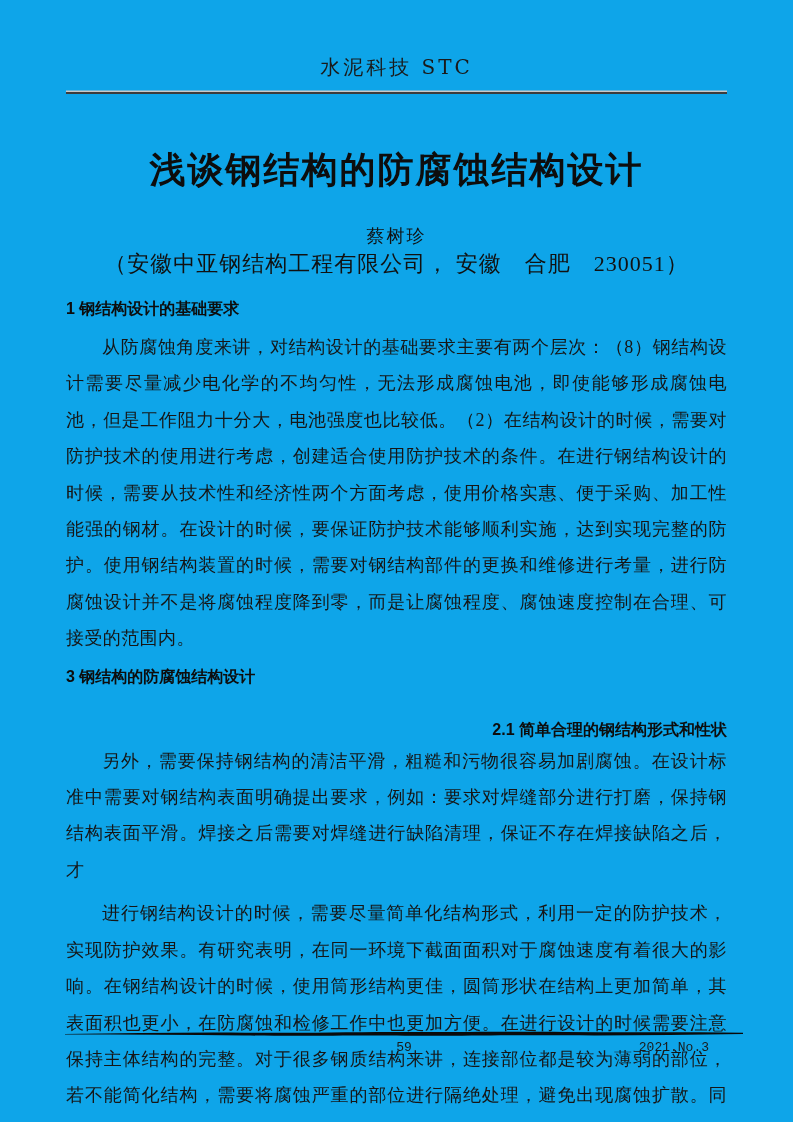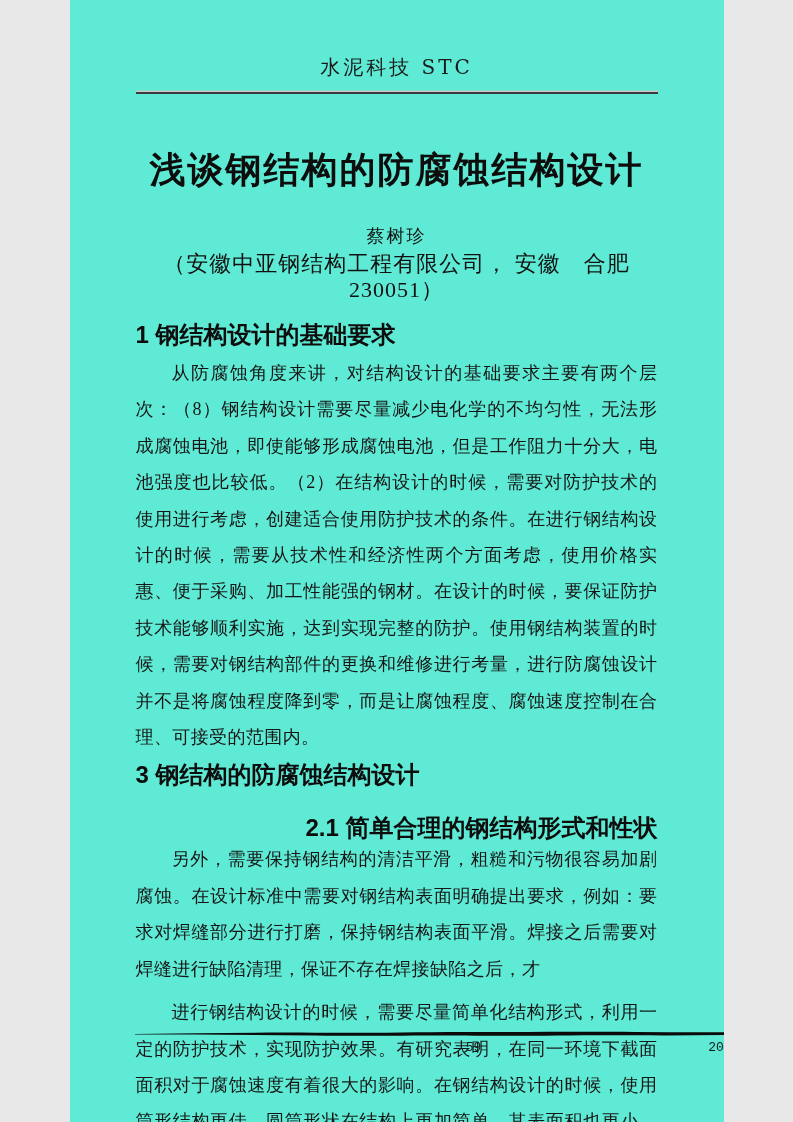--- a/index.html
+++ b/index.html
@@ -1,22 +1,22 @@
 <!DOCTYPE html>
 <html><head>
 <meta charset="utf-8">
 <style>
   * { margin: 0; padding: 0; box-sizing: border-box; }
   html, body { background: #e8e8e8; }
   body { display: flex; justify-content: center; }
   .page {
     position: relative;
-    width: 654px;
+    width: 793px;
     height: 1122px;
-    background: #5eead4;
+    background: #0ea5e9;
     color: #111111;
     font-family: "Liberation Serif", "DejaVu Serif", serif;
     overflow: hidden;
   }
   .content { padding: 54px 66px 0 66px; }
 
   
   .journal-title {
     text-align: center;
     font-size: 20px;
@@ -56,21 +56,21 @@
     font-size: 22px;
     line-height: 26px;
     letter-spacing: 1px;
     font-family: Liberation Serif, serif;
   }
 
   
   .sec-heading {
     font-family: "Liberation Sans", "DejaVu Sans", sans-serif;
     font-weight: bold;
-    font-size: 24px;
+    font-size: 16px;
     line-height: 26px;
     color: #0d0d0d;
   }
   .h-sec1 { margin-top: 19px; }
   .h-sec2 { margin-top: 7px; }
   .h-sec21 { margin-top: 27px; text-align: right; }
 
   
   .body-para {
     margin-top: 7px;

